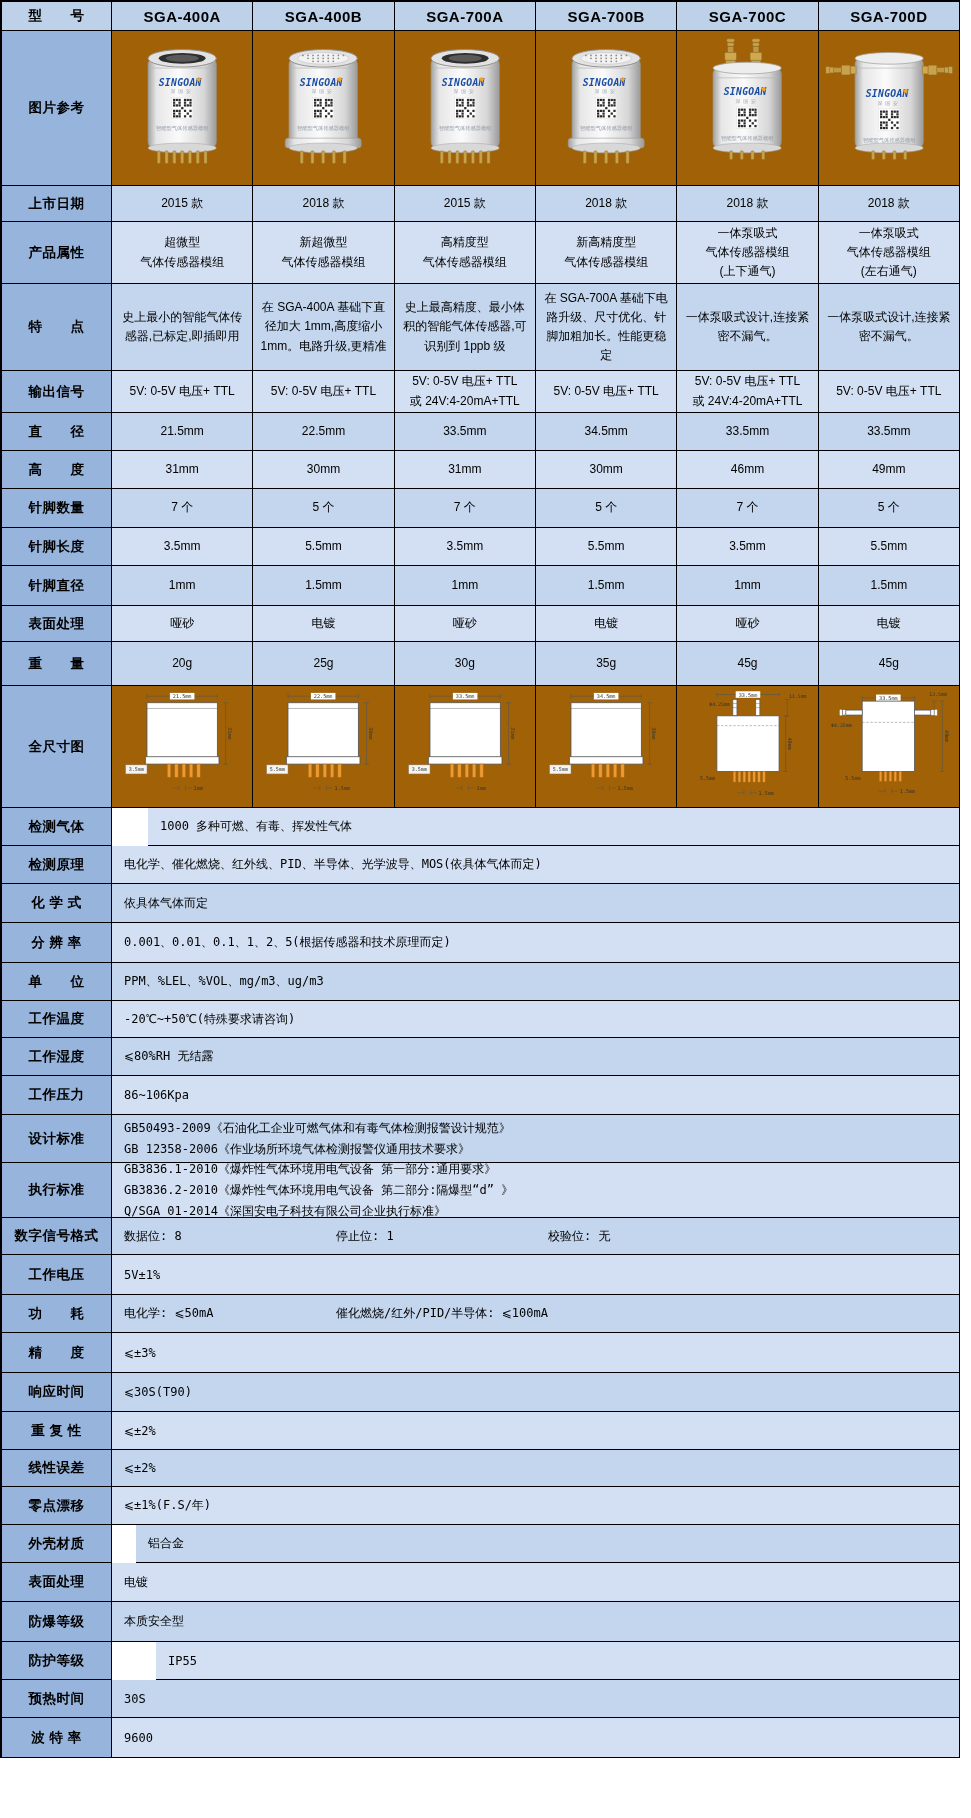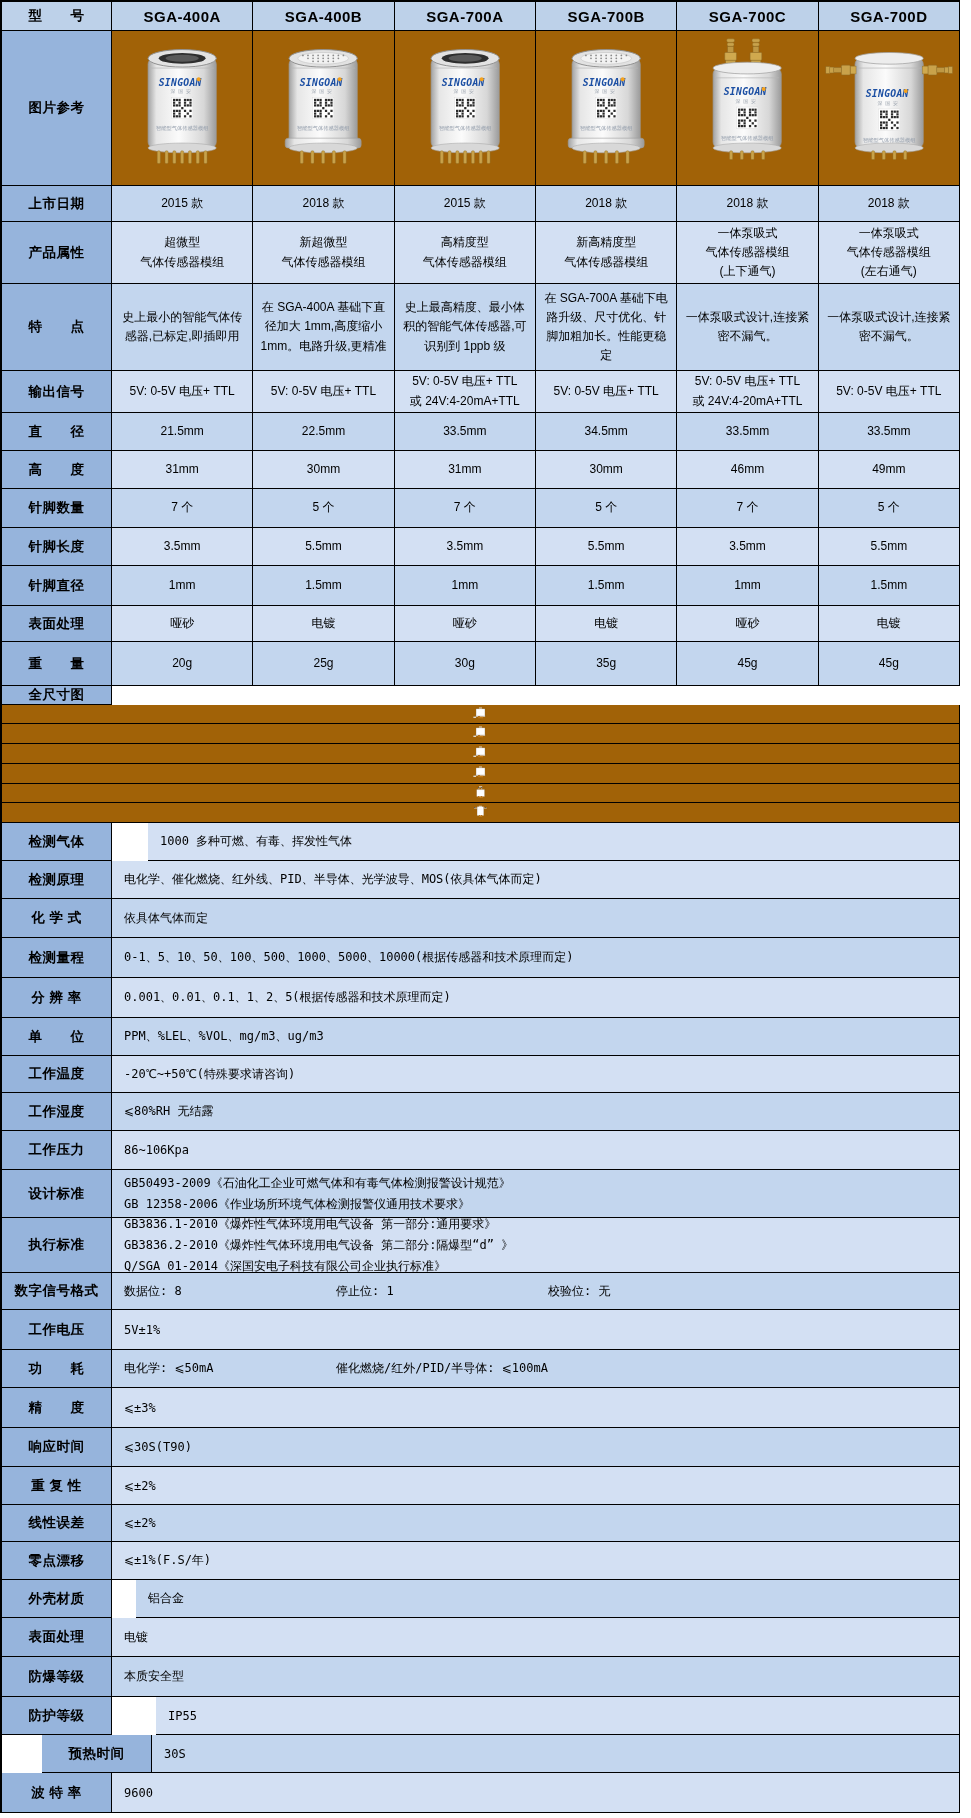--- a/index.html
+++ b/index.html
@@ -568,21 +568,21 @@
       </div>
       <div class="row" style="height: 44px;">
         <div class="cell label">重　　量</div>
         <div class="cell value dark">20g</div>
         <div class="cell value dark">25g</div>
         <div class="cell value dark">30g</div>
         <div class="cell value dark">35g</div>
         <div class="cell value dark">45g</div>
         <div class="cell value dark">45g</div>
       </div>
-      <div class="row" style="height: 137px; flex-direction: column;">
+      <div class="row" style="height: 122px;">
         <div class="cell label">全尺寸图</div>
         <div class="cell imgcell">
           <svg xmlns="http://www.w3.org/2000/svg" viewBox="0 0 146 143" width="100%" height="100%">
             <line x1="30" y1="10" x2="116" y2="10" stroke="#555" stroke-width="0.7"></line>
             <line x1="30" y1="7" x2="30" y2="13" stroke="#555" stroke-width="0.7"></line>
             <line x1="116" y1="7" x2="116" y2="13" stroke="#555" stroke-width="0.7"></line>
             <rect x="58" y="6" width="30" height="8" fill="#fff"></rect>
             <text x="73" y="12.5" text-anchor="middle" font-size="6.3" fill="#333">21.5mm</text>
             <rect x="30" y="18" width="86" height="70" fill="#fff" stroke="#555" stroke-width="1"></rect>
             <line x1="30" y1="25" x2="116" y2="25" stroke="#555" stroke-width="0.5"></line>
@@ -773,24 +773,20 @@
       </div>
       <div class="row" style="height: 38px;">
         <div class="cell label">检测原理</div>
         <div class="cell fullvalue light">电化学、催化燃烧、红外线、PID、半导体、光学波导、MOS(依具体气体而定)</div>
       </div>
       <div class="row" style="height: 39px;">
         <div class="cell label">化 学 式</div>
         <div class="cell fullvalue dark">依具体气体而定</div>
       </div>
       <div class="row" style="height: 40px;">
-        <div class="cell label">检测量程</div>
-        <div class="cell fullvalue dark">0-1、5、10、50、100、500、1000、5000、10000(根据传感器和技术原理而定)</div>
-      </div>
-      <div class="row" style="height: 40px;">
         <div class="cell label">分 辨 率</div>
         <div class="cell fullvalue light">0.001、0.01、0.1、1、2、5(根据传感器和技术原理而定)</div>
       </div>
       <div class="row" style="height: 38px;">
         <div class="cell label">单　　位</div>
         <div class="cell fullvalue dark">PPM、%LEL、%VOL、mg/m3、ug/m3</div>
       </div>
       <div class="row" style="height: 37px;">
         <div class="cell label">工作温度</div>
         <div class="cell fullvalue light">-20℃~+50℃(特殊要求请咨询)</div>
@@ -852,21 +848,21 @@
         <div class="cell fullvalue light">电镀</div>
       </div>
       <div class="row" style="height: 40px;">
         <div class="cell label">防爆等级</div>
         <div class="cell fullvalue dark">本质安全型</div>
       </div>
       <div class="row" style="height: 38px; gap: 44px;">
         <div class="cell label">防护等级</div>
         <div class="cell fullvalue light">IP55</div>
       </div>
-      <div class="row" style="height: 38px; padding-left: 40px;">
+      <div class="row" style="height: 38px;">
         <div class="cell label">预热时间</div>
         <div class="cell fullvalue dark">30S</div>
       </div>
       <div class="row" style="height: 40px;">
         <div class="cell label">波 特 率</div>
         <div class="cell fullvalue light">9600</div>
       </div>
     </div>
 </div>
 

